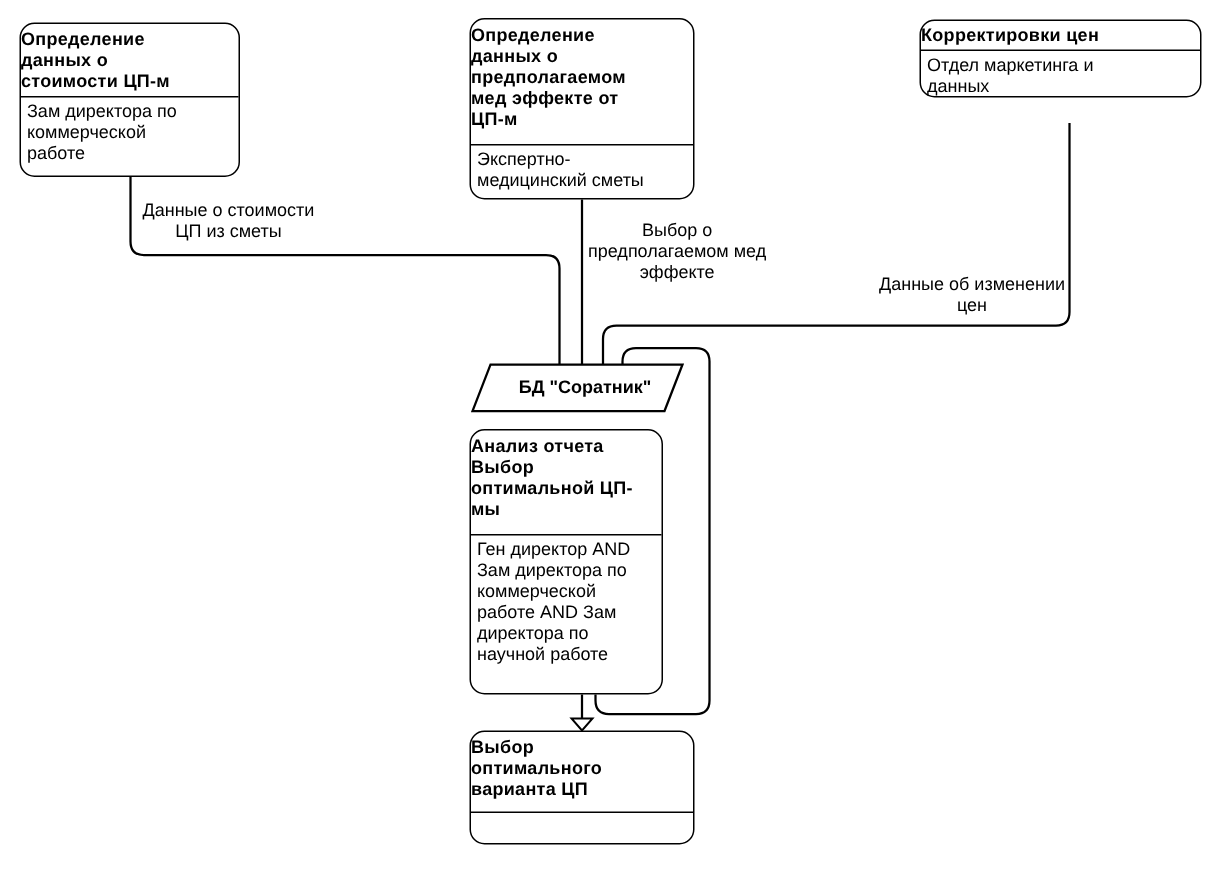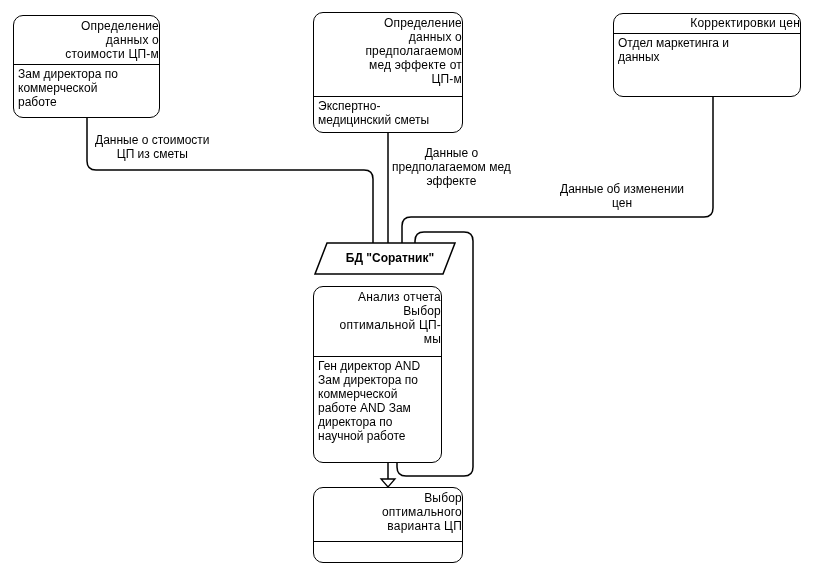--- a/index.html
+++ b/index.html
@@ -17,24 +17,24 @@
     box-sizing:border-box;
     background:#ffffff;
     border:1.5px solid #000;
     border-radius:10px;
     display:flex;
     flex-direction:column;
   }
   .node-title{
     box-sizing:border-box;
     border-bottom:1.5px solid #000;
-    font-weight:normal;
+    font-weight:bold;
     font-size:12px;
     line-height:14px;
-    text-align:right;
+    text-align:left;
     white-space:pre-line;
     padding-top:3px;
     letter-spacing:0.2px;
   }
   .node-body{
     font-size:12px;
     line-height:14px;
     white-space:pre-line;
     padding:2px 3px 0 4px;
     flex:1;
@@ -88,21 +88,21 @@
   <div class="node" style="left:313px;top:12px;width:150px;height:121px;">
     <div class="node-title" style="height:84px;">Определение
 данных о
 предполагаемом
 мед эффекте от
 ЦП-м</div>
     <div class="node-body">Экспертно-
 медицинский сметы</div>
   </div>
 
-  <div class="node" style="left:613px;top:13px;width:188px;height:84px;">
+  <div class="node" style="left:613px;top:13px;width:188px;height:52px;">
     <div class="node-title" style="height:20px;padding-top:2px;">Корректировки цен</div>
     <div class="node-body">Отдел маркетинга и
 данных</div>
   </div>
 
   <div class="db-label">БД "Соратник"</div>
 
   <div class="node" style="left:313px;top:286px;width:129px;height:177px;">
     <div class="node-title" style="height:70px;">Анализ отчета
 Выбор
@@ -118,21 +118,21 @@
 
   <div class="node" style="left:313px;top:487px;width:150px;height:76px;">
     <div class="node-title" style="height:54px;">Выбор
 оптимального
 варианта ЦП</div>
   </div>
 
   <div class="edge-label" style="left:95px;top:133px;">Данные о стоимости
 ЦП из сметы</div>
 
-  <div class="edge-label" style="left:392px;top:146px;">Данные о
+  <div class="edge-label" style="left:392px;top:146px;">Выбор о
 предполагаемом мед
 эффекте</div>
 
-  <div class="edge-label" style="left:560px;top:182px;">Данные об изменении
+  <div class="edge-label" style="left:586px;top:182px;">Данные об изменении
 цен</div>
 
 
 </div>
 
 </body></html>

